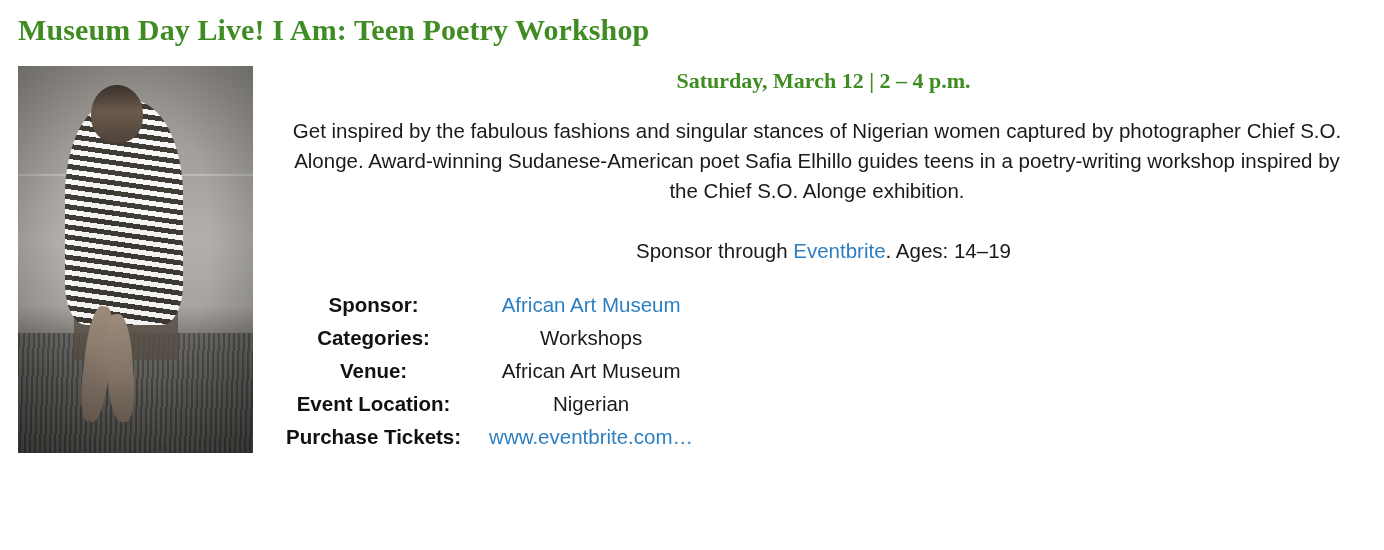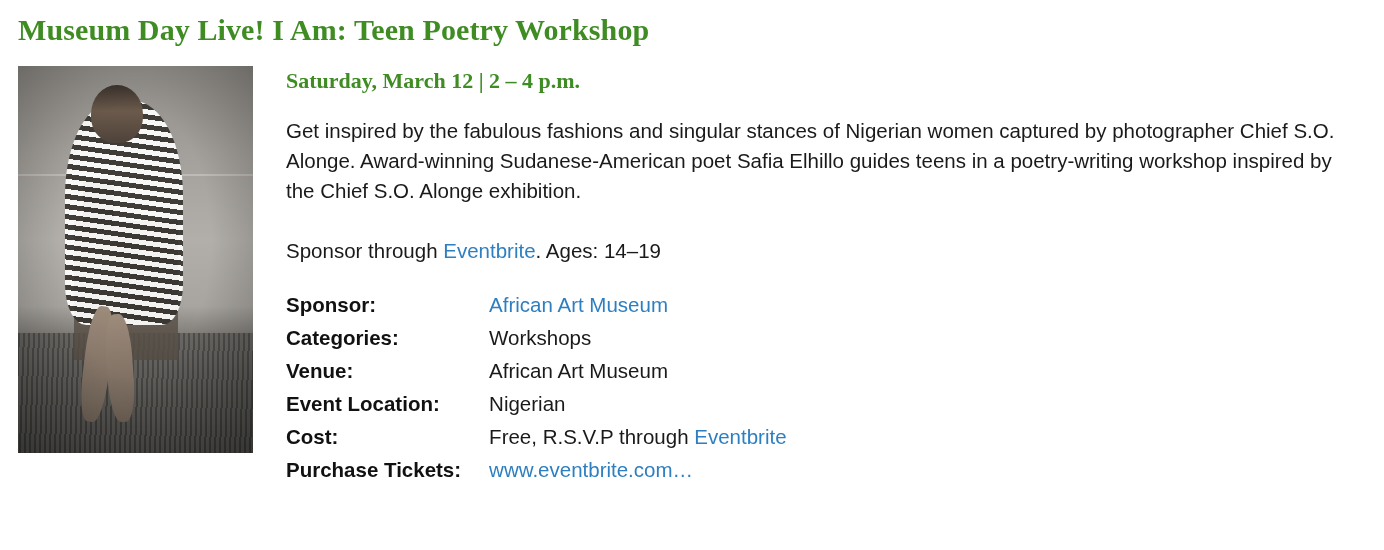--- a/index.html
+++ b/index.html
@@ -120,20 +120,21 @@
   }
   .photo .vignette {
     position: absolute;
     inset: 0;
     background: radial-gradient(ellipse at 50% 45%, rgba(0,0,0,0) 45%, rgba(0,0,0,0.28) 100%);
   }
   .details {
     flex: 1 1 auto;
     padding-top: 2px;
     max-width: 1075px;
+    text-align: center;
   }
   .event-date {
     font-family: "Liberation Serif", serif;
     font-weight: bold;
     font-size: 22px;
     line-height: 26px;
     color: #3f8c23;
     margin: 0 0 22px 0;
   }
   .description {
@@ -215,24 +216,20 @@
           </tr>
           <tr>
             <td class="meta-label">Venue:</td>
             <td class="meta-value">African Art Museum</td>
           </tr>
           <tr>
             <td class="meta-label">Event Location:</td>
             <td class="meta-value">Nigerian</td>
           </tr>
           <tr>
-            <td class="meta-label">Cost:</td>
-            <td class="meta-value"><span>Free, R.S.V.P through </span><a class="link" href="#">Eventbrite</a></td>
-          </tr>
-          <tr>
             <td class="meta-label">Purchase Tickets:</td>
             <td class="meta-value"><a class="link" href="#">www.eventbrite.com…</a></td>
           </tr>
         </tbody>
       </table>
 
     </div>
   </div>
 </div>
 

